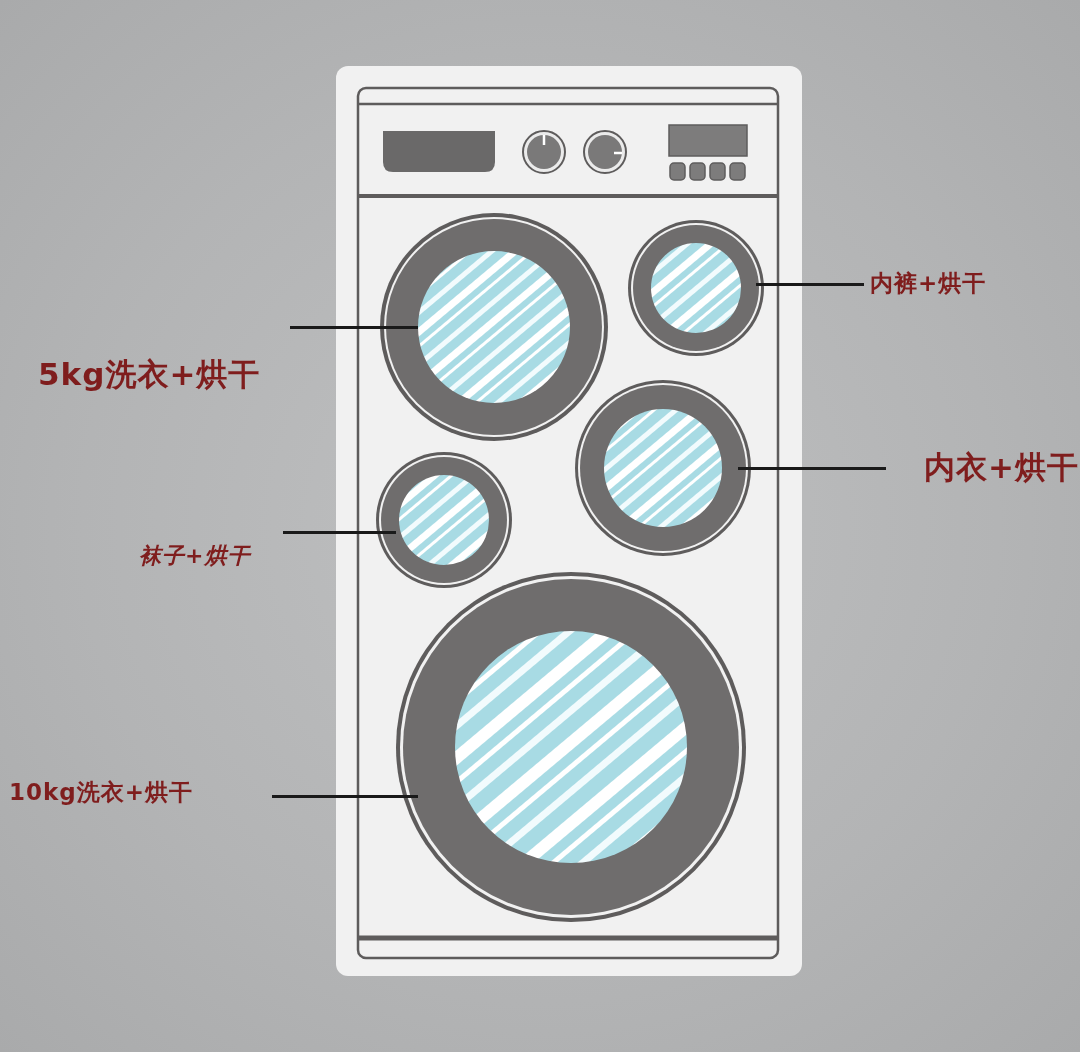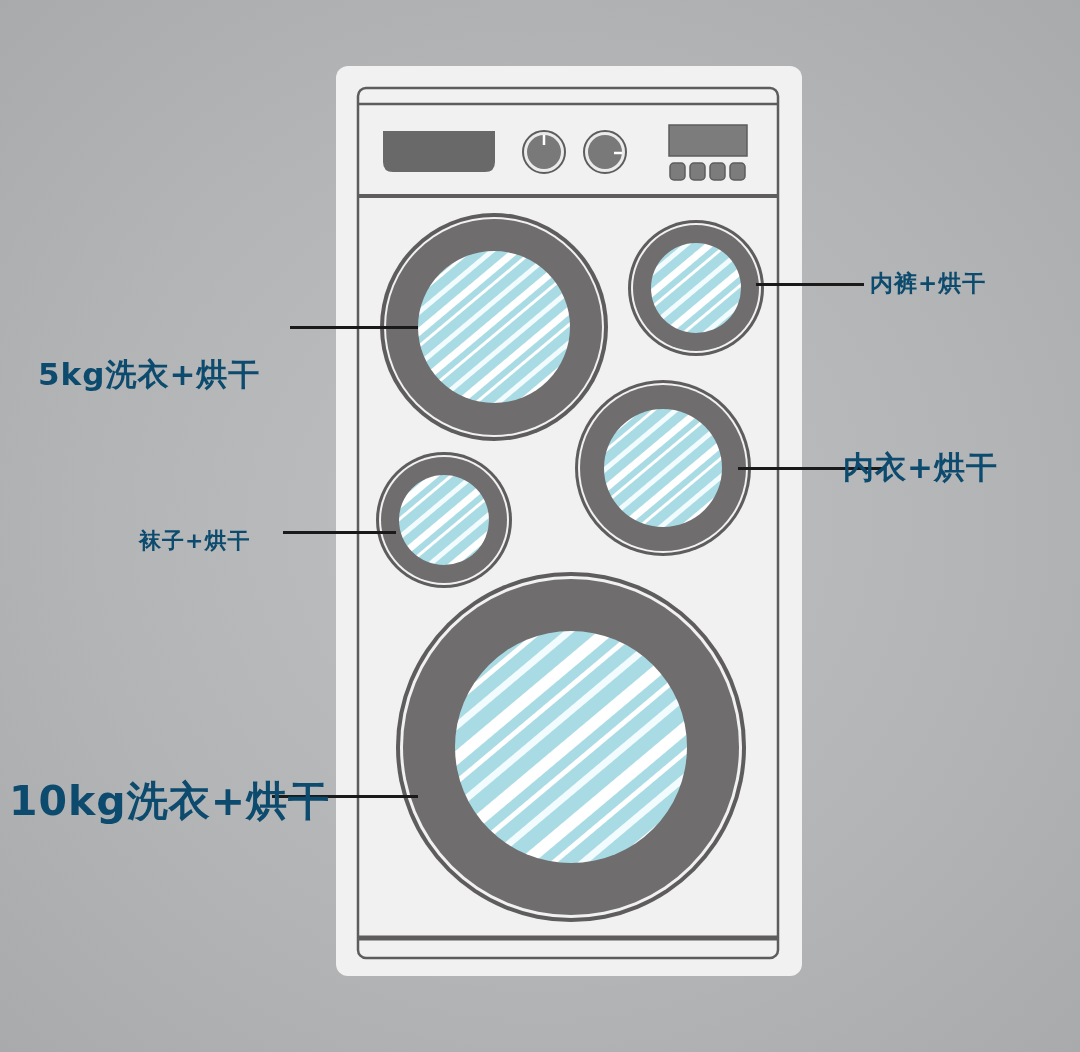--- a/index.html
+++ b/index.html
@@ -7,21 +7,21 @@
       width: 1080px; height: 1052px; overflow: hidden; position: relative;
       background: #b3b4b5;
       font-family: "DejaVu Sans", "Liberation Sans", sans-serif;
     }
     .bg-glow {
       position: absolute; inset: 0;
       background: radial-gradient(ellipse at 50% 50%, #bfc0c1 0%, #b3b4b5 60%, #a9aaab 100%);
     }
     .machine-svg { position: absolute; left: 0; top: 0; }
     .label {
-      position: absolute; color: #0c4a6e; font-weight: bold; white-space: nowrap;
+      position: absolute; color: #7f1d1d; font-weight: bold; white-space: nowrap;
       line-height: 1; letter-spacing: 1px;
     }
     .leader { position: absolute; height: 3px; background: #1a1a1a; }
   </style>
 </head>
 <body>
 
 <div class="bg-glow"></div>
 
 <svg class="machine-svg" width="1080" height="1052" viewBox="0 0 1080 1052" xmlns="http://www.w3.org/2000/svg">
@@ -100,15 +100,15 @@
 </svg>
 
 <div class="leader" style="left:290px; top:326px; width:128px;"></div>
 <div class="leader" style="left:756px; top:283px; width:108px;"></div>
 <div class="leader" style="left:738px; top:467px; width:148px;"></div>
 <div class="leader" style="left:283px; top:531px; width:113px;"></div>
 <div class="leader" style="left:272px; top:795px; width:146px;"></div>
 
 <div class="label" style="left:38px; top:314px; font-size:31px;margin-top:45px;">5kg洗衣+烘干</div>
 <div class="label" style="left:870px; top:272px; font-size:23px;">内裤+烘干</div>
-<div class="label" style="left:843px; top:452px; font-size:31px;">内衣+烘干</div>
-<div class="label" style="left:139px; top:530px; font-size:22px;">袜子+烘干</div>
-<div class="label" style="left:9px; top:781px; font-size:41px;">10kg洗衣+烘干</div>
+<div class="label" style="left:924px; top:452px; font-size:31px;">内衣+烘干</div>
+<div class="label" style="left:139px; top:545px; font-size:22px;font-style:italic;">袜子+烘干</div>
+<div class="label" style="left:9px; top:781px; font-size:23px;">10kg洗衣+烘干</div>
 
 </body></html>

